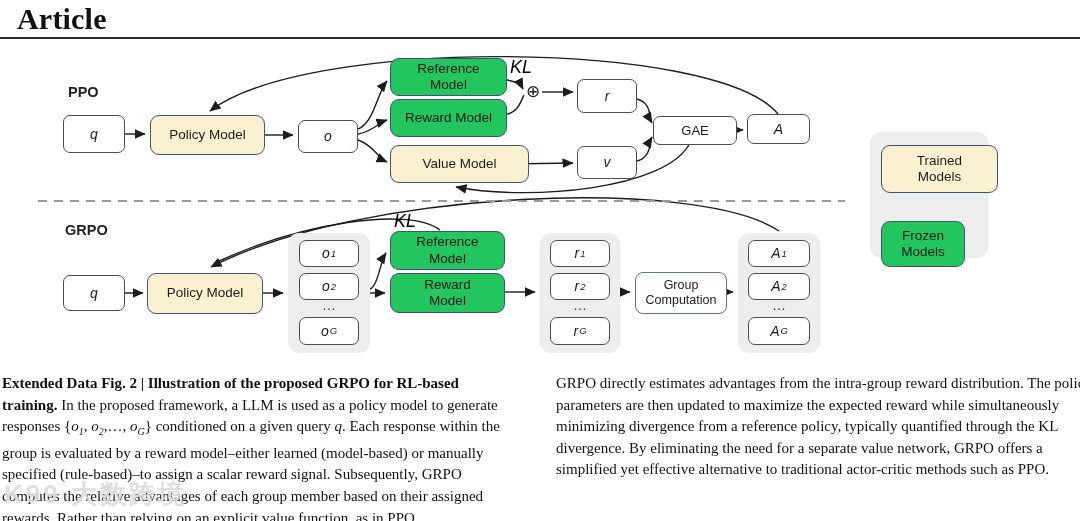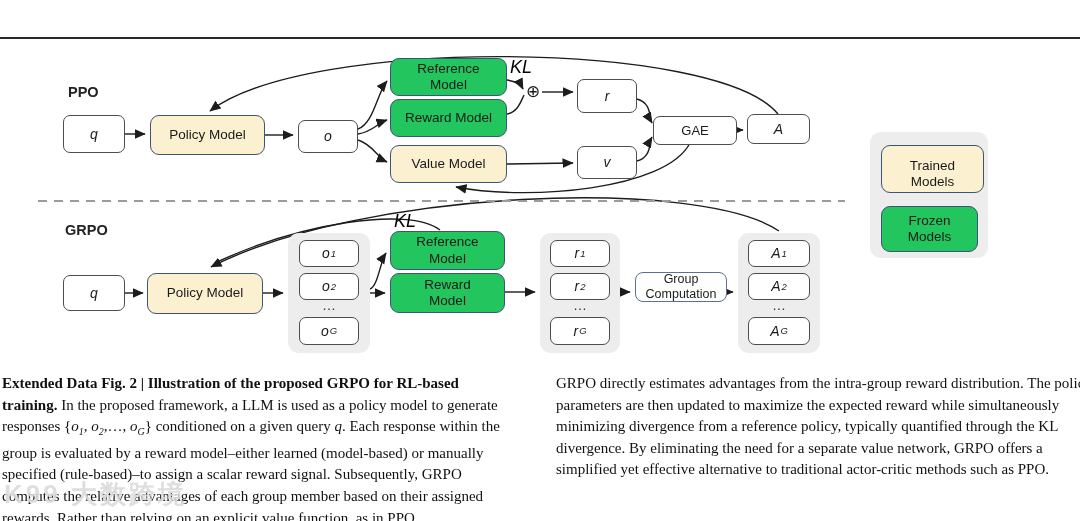--- a/index.html
+++ b/index.html
@@ -34,20 +34,21 @@
   sub.seg-sub{font-style:italic;font-size:10px;}
   .watermark{position:absolute;left:4px;top:477px;font-family:"Liberation Sans",sans-serif;
              font-weight:700;font-size:26px;letter-spacing:3px;color:rgba(195,195,195,0.55);
              text-shadow:0 0 1px rgba(255,255,255,0.8);z-index:5;white-space:nowrap;}
 </style>
 </head>
 <body>
 
 <div class="page">
 
+  <div class="title">Article</div>
   <div class="rule"></div>
 
   <div class="fig">
 
     <svg class="arrows" width="1080" height="372" viewBox="0 0 1080 372">
       <defs>
         <marker id="ah" markerWidth="9" markerHeight="8" refX="7.5" refY="3.5" orient="auto">
           <path d="M0,0 L8,3.5 L0,7 Z" fill="#1c1c1c"></path>
         </marker>
       </defs>
@@ -89,43 +90,43 @@
       </div>
     <div class="box plain" style="left:298px;top:120px;width:60px;height:33px;">
         <span class="it">o</span>
       </div>
     <div class="box model blue" style="left:390px;top:58px;width:117px;height:38px;">
         <span>Reference Model</span>
       </div>
     <div class="box model blue" style="left:390px;top:99px;width:117px;height:38px;">
         <span>Reward Model</span>
       </div>
-    <div class="box model yellow" style="left:390px;top:145px;width:117px;height:38px;">
+    <div class="box model yellow" style="left:390px;top:145px;width:139px;height:38px;">
         <span>Value Model</span>
       </div>
     <div class="kl" style="left:510px;top:57px;">KL</div>
     <div class="oplus" style="left:524px;top:81px;">⊕</div>
     <div class="box plain" style="left:577px;top:79px;width:60px;height:34px;">
         <span class="it">r</span>
       </div>
     <div class="box plain" style="left:577px;top:146px;width:60px;height:33px;">
         <span class="it">v</span>
       </div>
     <div class="box plain" style="left:653px;top:116px;width:84px;height:29px;font-size:13px;">
         <span>GAE</span>
       </div>
     <div class="box plain" style="left:747px;top:114px;width:63px;height:30px;">
         <span class="it">A</span>
       </div>
 
     <div class="gcont" style="left:870px;top:132px;width:118px;height:126px;"></div>
-    <div class="box model yellow" style="left:881px;top:145px;width:103px;height:48px;align-items:flex-end;">
+    <div class="box model yellow" style="left:881px;top:145px;width:117px;height:48px;">
         <span>Trained Models</span>
       </div>
-    <div class="box model blue" style="left:881px;top:206px;width:97px;height:46px;">
+    <div class="box model blue" style="left:881px;top:221px;width:84px;height:46px;">
         <span>Frozen Models</span>
       </div>
 
     <div class="slabel" style="left:65px;top:222px;text-align:right;">GRPO</div>
 
     <div class="box plain" style="left:63px;top:275px;width:62px;height:36px;">
         <span class="it">q</span>
       </div>
     <div class="box model yellow" style="left:147px;top:273px;width:116px;height:41px;">
         <span>Policy Model</span>
@@ -162,21 +163,21 @@
     <div class="box plain" style="left:550px;top:273px;width:60px;height:27px;">
         <span class="it">r</span>
         <sub>2</sub>
       </div>
     <div class="dots" style="left:551px;top:297px;width:58px;">…</div>
     <div class="box plain" style="left:550px;top:317px;width:60px;height:28px;">
         <span class="it">r</span>
         <sub>G</sub>
       </div>
 
-    <div class="box gc" style="left:635px;top:272px;width:92px;height:30px;">
+    <div class="box gc" style="left:635px;top:272px;width:92px;height:42px;">
         <span>Group Computation</span>
       </div>
 
     <div class="gcont" style="left:738px;top:233px;width:82px;height:120px;"></div>
     <div class="box plain" style="left:748px;top:240px;width:62px;height:27px;">
         <span class="it">A</span>
         <sub>1</sub>
       </div>
     <div class="box plain" style="left:748px;top:273px;width:62px;height:27px;">
         <span class="it">A</span>

